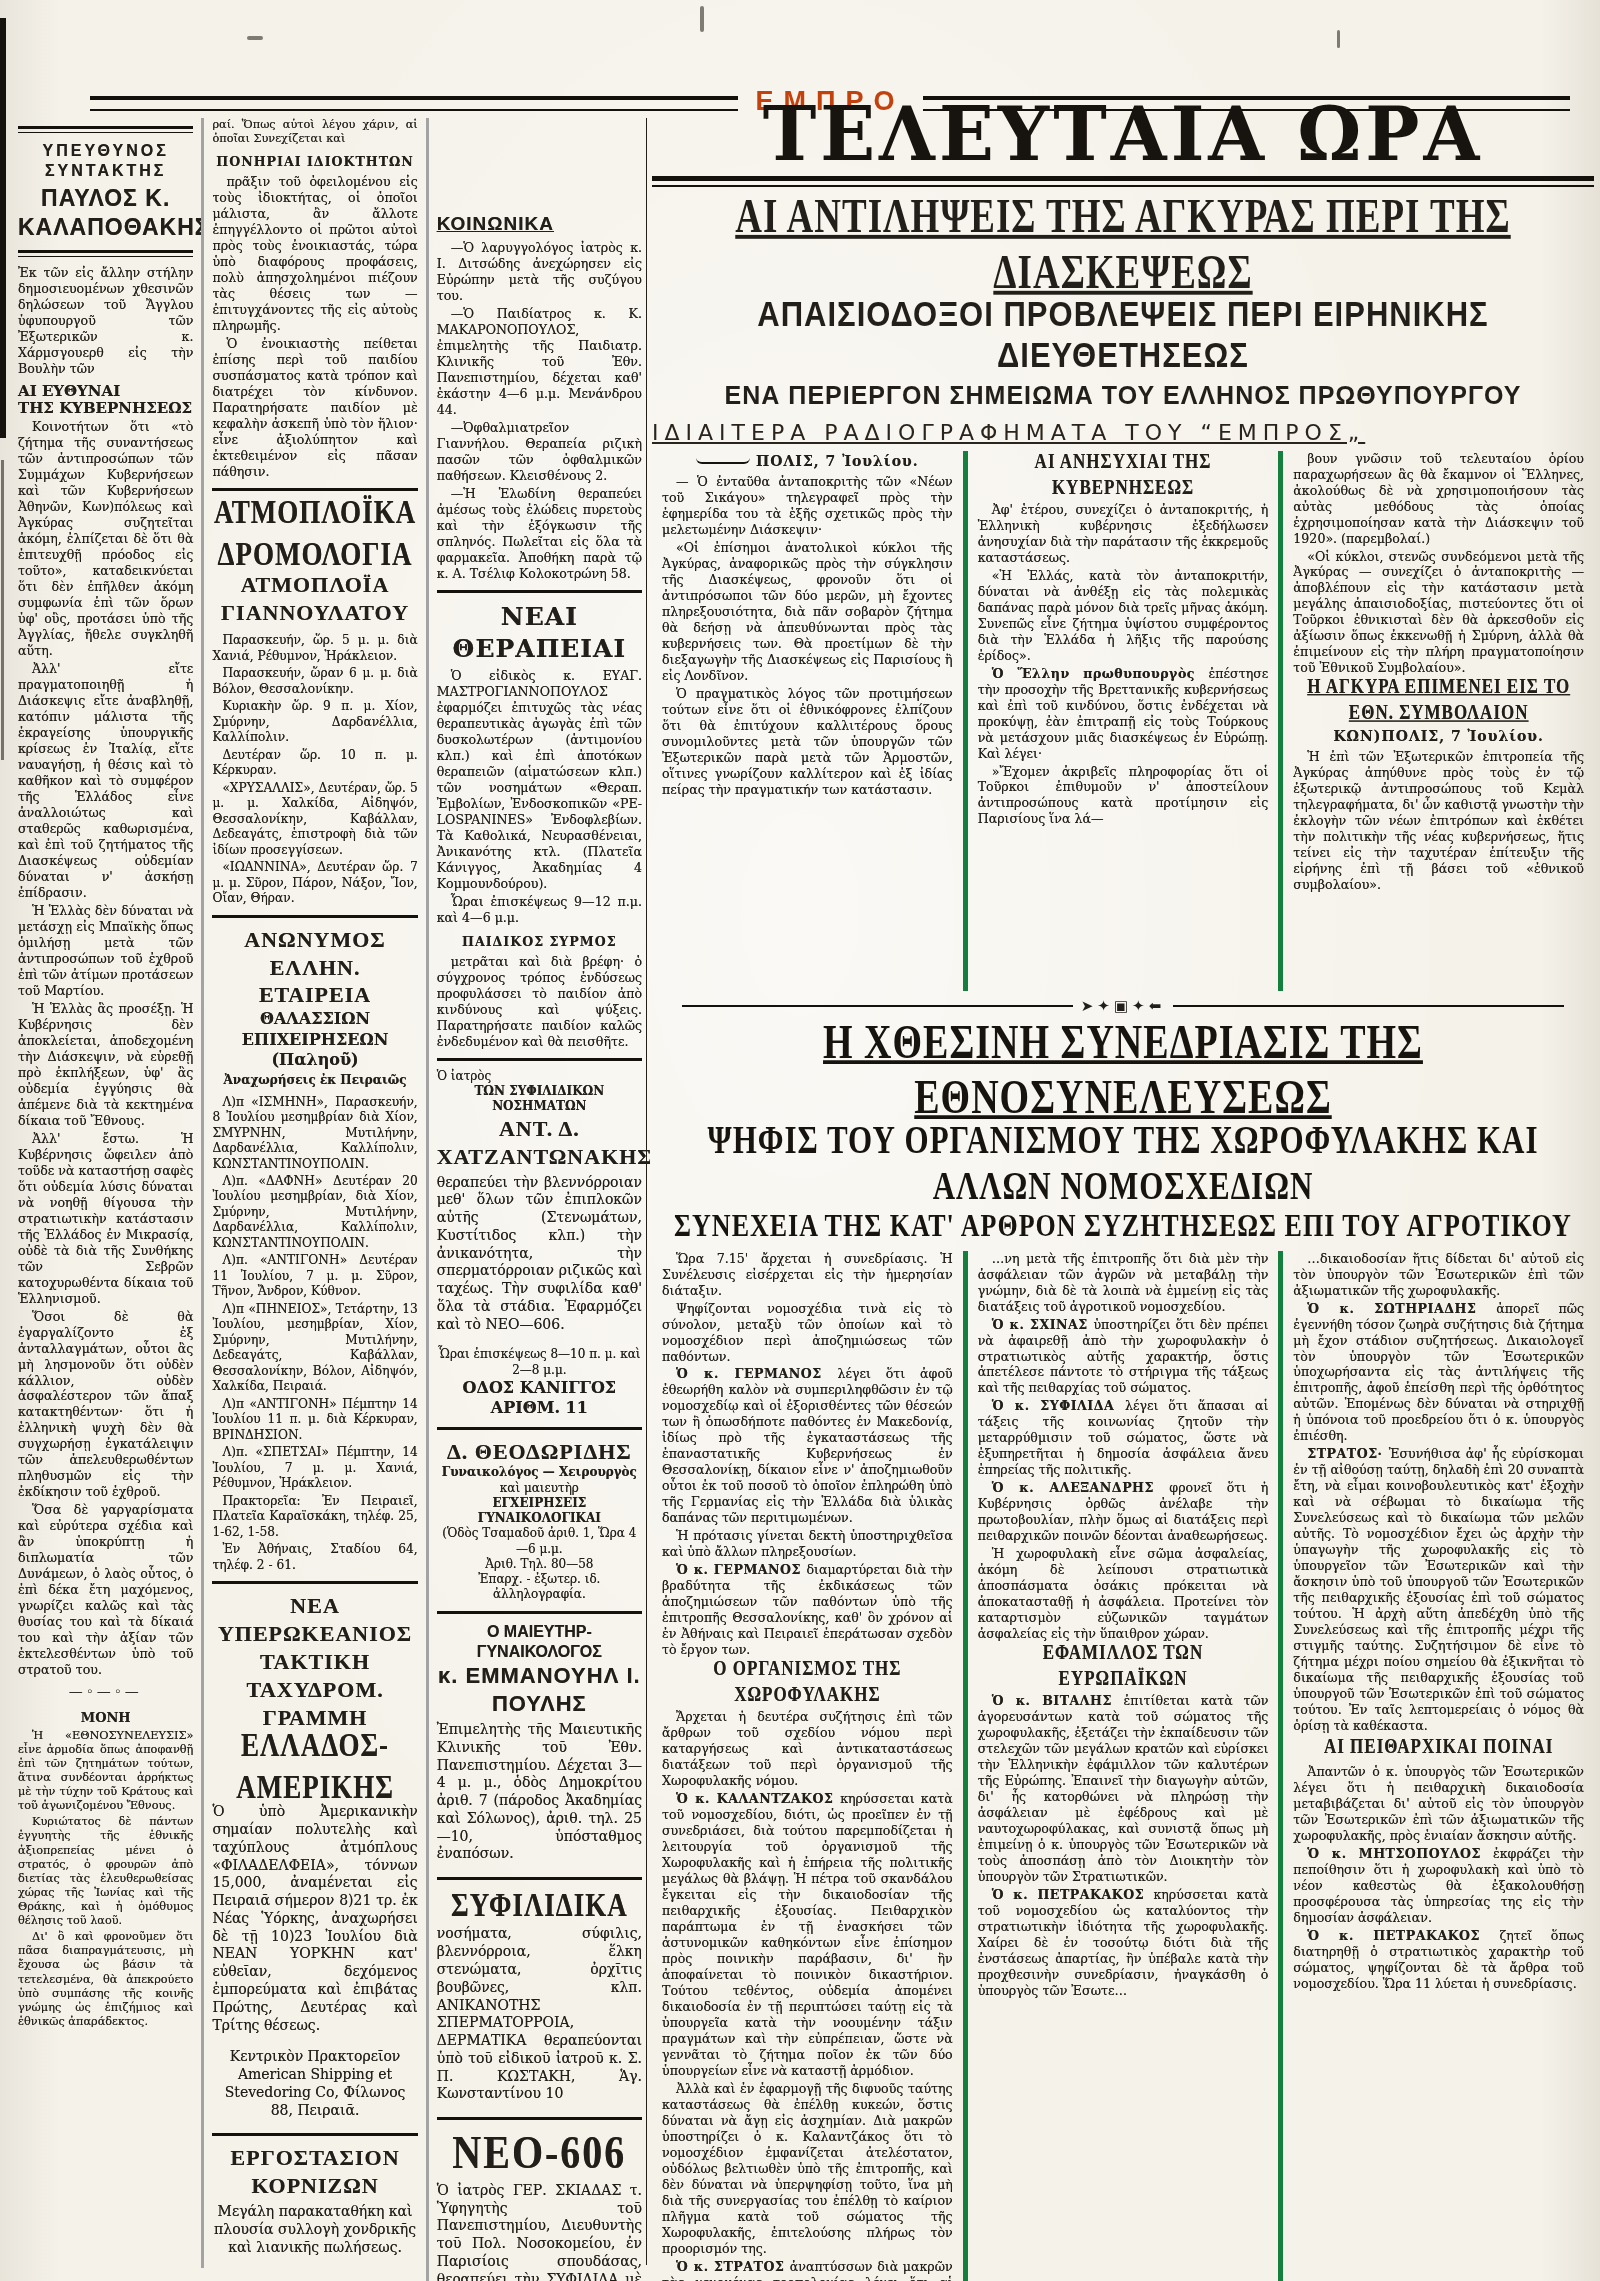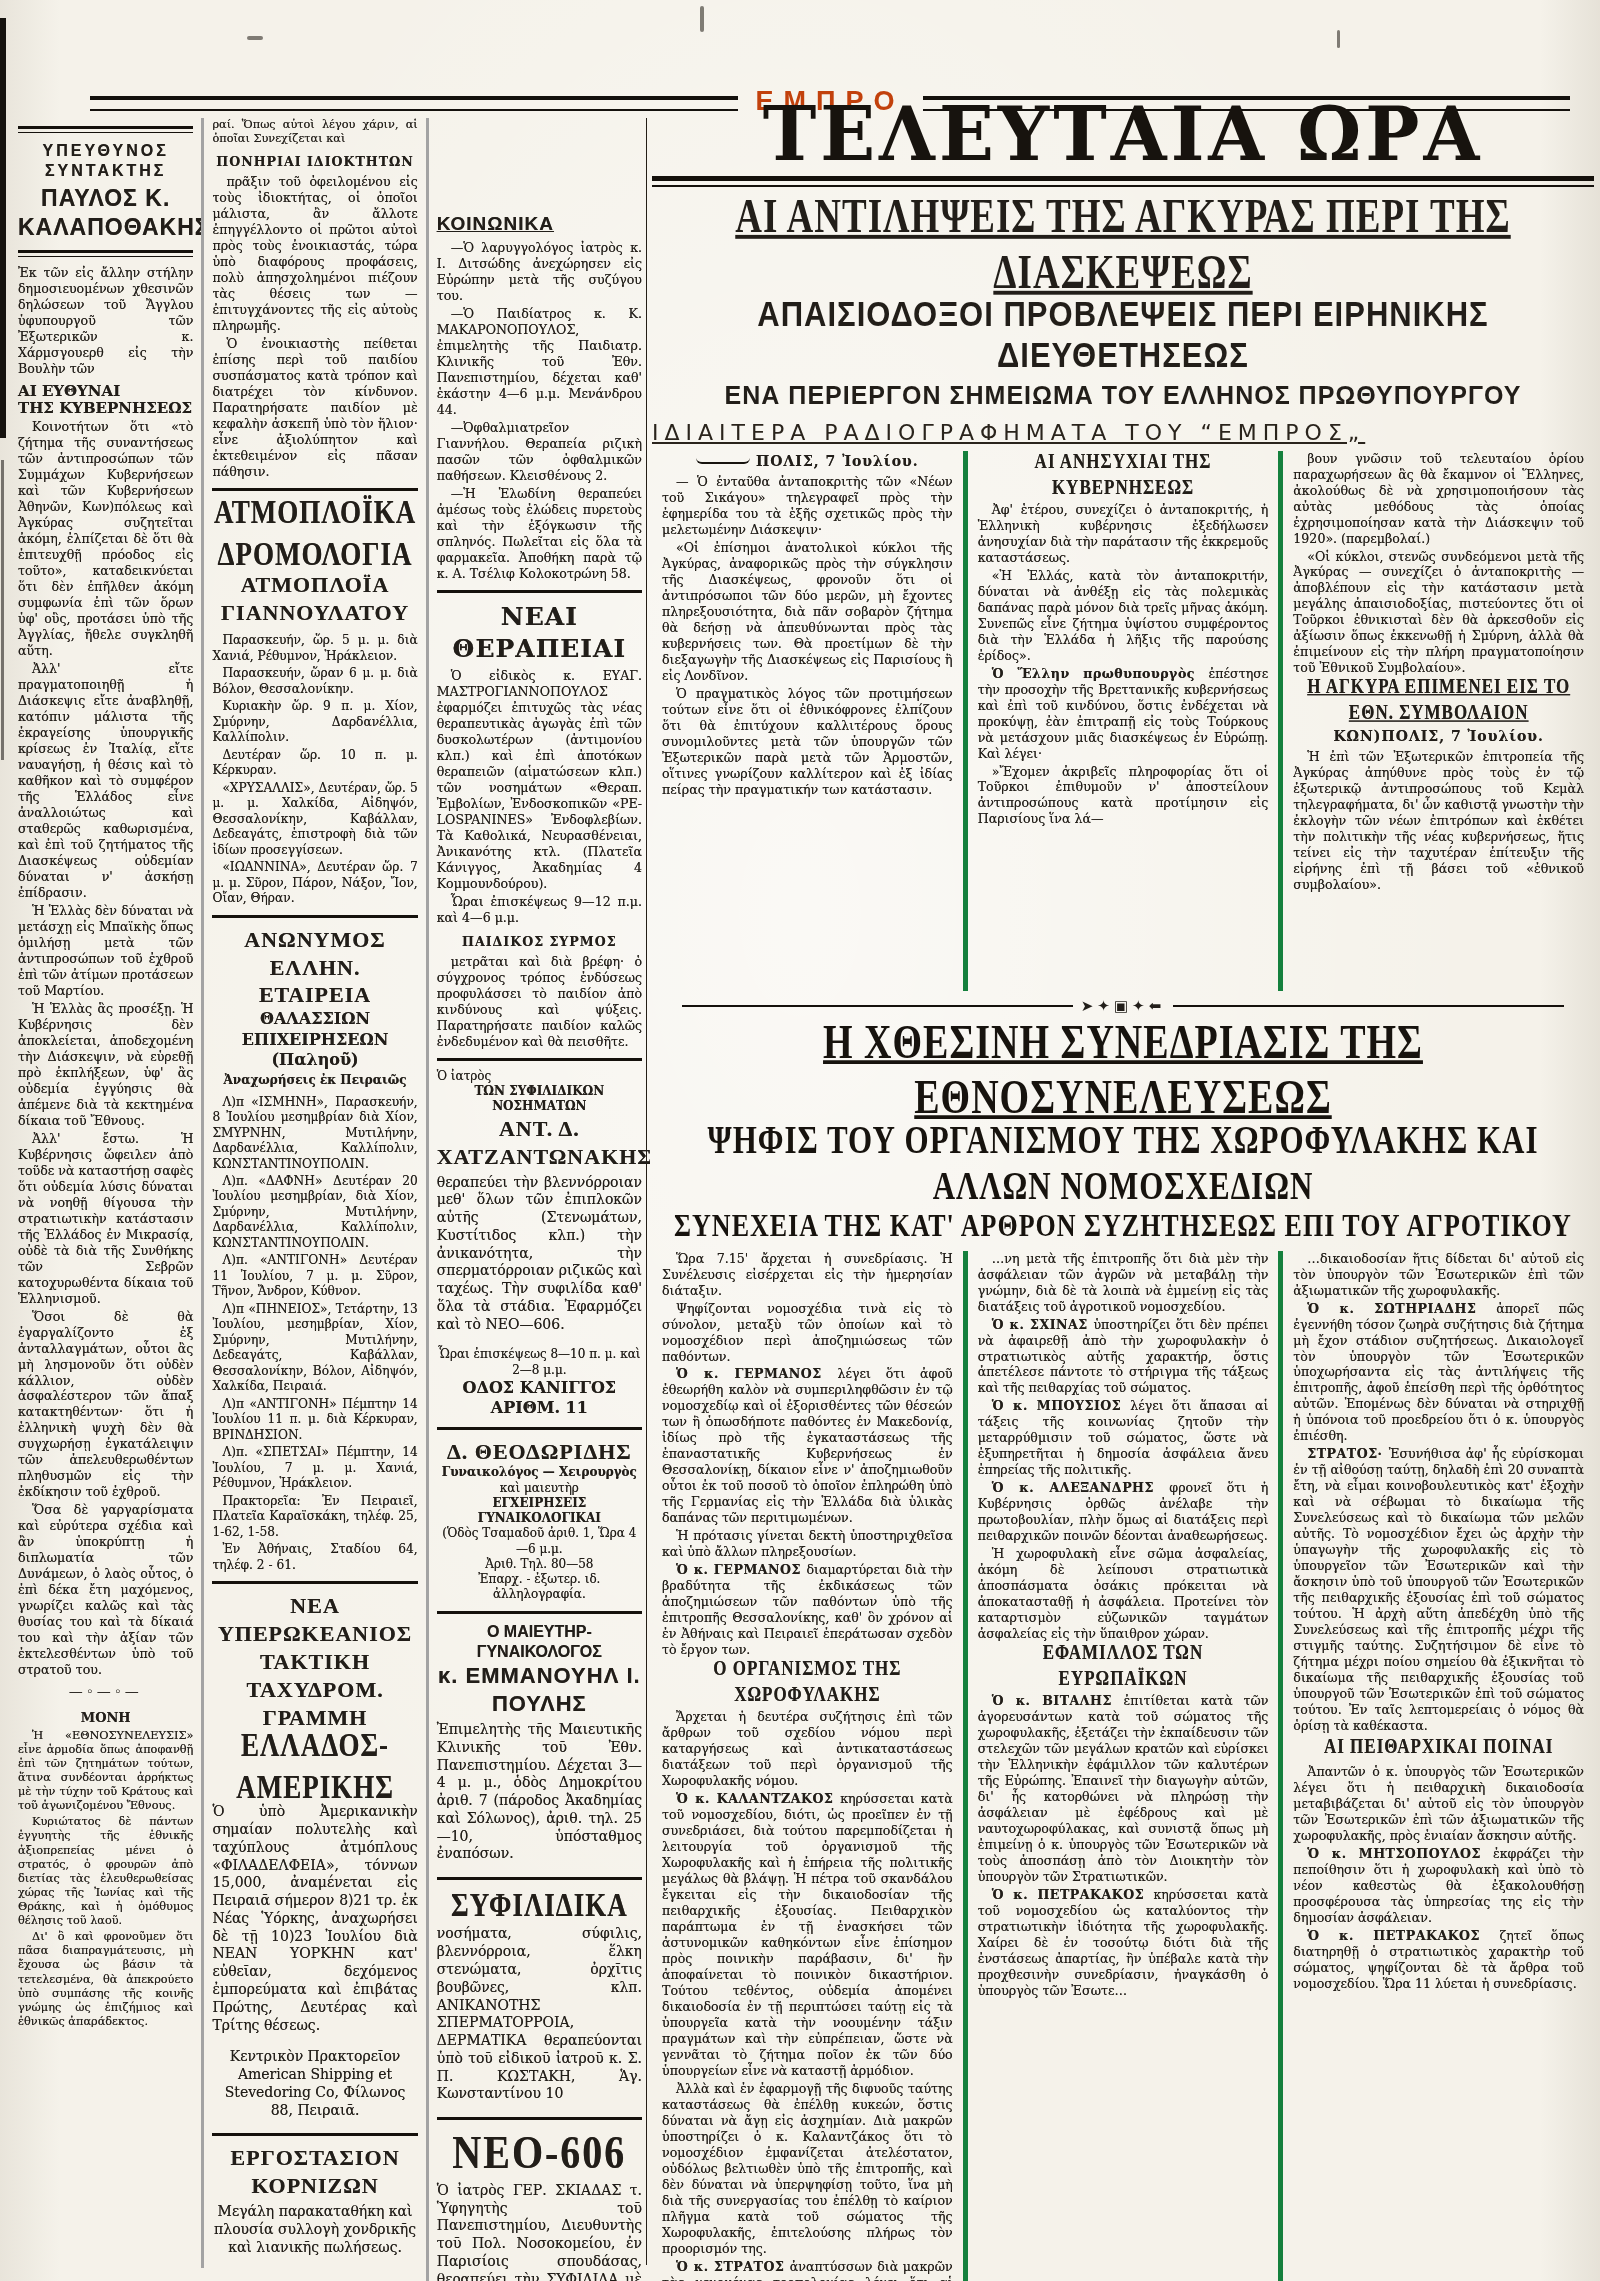--- a/index.html
+++ b/index.html
@@ -324,21 +324,21 @@
             <p class="para"><b>Ὁ κ. ΚΑΛΑΝΤΖΑΚΟΣ </b><span>κηρύσσεται κατὰ τοῦ νομοσχεδίου, διότι, ὡς προεῖπεν ἐν τῇ συνεδριάσει, διὰ τούτου παρεμποδίζεται ἡ λειτουργία τοῦ ὀργανισμοῦ τῆς Χωροφυλακῆς καὶ ἡ ἐπήρεια τῆς πολιτικῆς μεγάλως θὰ βλάψῃ. Ἡ πέτρα τοῦ σκανδάλου ἔγκειται εἰς τὴν δικαιοδοσίαν τῆς πειθαρχικῆς ἐξουσίας. Πειθαρχικὸν παράπτωμα ἐν τῇ ἐνασκήσει τῶν ἀστυνομικῶν καθηκόντων εἶνε ἐπίσημον πρὸς ποινικὴν παράβασιν, δι' ἣν ἀποφαίνεται τὸ ποινικὸν δικαστήριον. Τούτου τεθέντος, οὐδεμία ἀπομένει δικαιοδοσία ἐν τῇ περιπτώσει ταύτῃ εἰς τὰ ὑπουργεῖα κατὰ τὴν νοουμένην τάξιν πραγμάτων καὶ τὴν εὐπρέπειαν, ὥστε νὰ γεννᾶται τὸ ζήτημα ποῖον ἐκ τῶν δύο ὑπουργείων εἶνε νὰ καταστῇ ἁρμόδιον.</span></p>
             <p class="para"><b></b><span>Ἀλλὰ καὶ ἐν ἐφαρμογῇ τῆς διφυοῦς ταύτης καταστάσεως θὰ ἐπέλθῃ κυκεών, ὅστις δύναται νὰ ἄγῃ εἰς ἀσχημίαν. Διὰ μακρῶν ὑποστηρίζει ὁ κ. Καλαντζάκος ὅτι τὸ νομοσχέδιον ἐμφανίζεται ἀτελέστατον, οὐδόλως βελτιωθὲν ὑπὸ τῆς ἐπιτροπῆς, καὶ δὲν δύναται νὰ ὑπερψηφίσῃ τοῦτο, ἵνα μὴ διὰ τῆς συνεργασίας του ἐπέλθῃ τὸ καίριον πλῆγμα κατὰ τοῦ σώματος τῆς Χωροφυλακῆς, ἐπιτελούσης πλήρως τὸν προορισμόν της.</span></p>
             <p class="para"><b>Ὁ κ. ΣΤΡΑΤΟΣ </b><span>ἀναπτύσσων διὰ μακρῶν τὰς γενομένας τροπολογίας λέγει ὅτι αἱ προαγωγαὶ παραμένουσιν εἰς τὸν ὑπουργὸν τῶν Στρατιωτικῶν καὶ ὅτι ἀναγνωρίζεται, πρὸς ἄρσιν πάσης ἀμφιβολίας, ἡ ὑπαγωγὴ τῆς Χωροφυλακῆς εἰς τὰς διατάξεις τῶν νόμων περὶ στρατιωτικῶν προβιβασμῶν, καταστάσεως τῶν ἀξιωματικῶν, περὶ συντάξεων καὶ περὶ μετοχικοῦ ταμείου τοῦ κατὰ ξηρὰν στρατοῦ καὶ περὶ ἐξόδων ἀξιωματικῶν. Ἐτέθησαν δὲ αἱ διατάξεις αὗται ὅπως μὴ χωρήσῃ οὐδεμία ἀμφιβολία.</span></p>
           </div>
       </div>
       <div class="bcol">
         <div>
 
         <p class="para"><b></b><span>…νη μετὰ τῆς ἐπιτροπῆς ὅτι διὰ μὲν τὴν ἀσφάλειαν τῶν ἀγρῶν νὰ μεταβάλῃ τὴν γνώμην, διὰ δὲ τὰ λοιπὰ νὰ ἐμμείνῃ εἰς τὰς διατάξεις τοῦ ἀγροτικοῦ νομοσχεδίου.</span></p>
             <p class="para"><b>Ὁ κ. ΣΧΙΝΑΣ </b><span>ὑποστηρίζει ὅτι δὲν πρέπει νὰ ἀφαιρεθῇ ἀπὸ τὴν χωροφυλακὴν ὁ στρατιωτικὸς αὐτῆς χαρακτήρ, ὅστις ἀπετέλεσε πάντοτε τὸ στήριγμα τῆς τάξεως καὶ τῆς πειθαρχίας τοῦ σώματος.</span></p>
-            <p class="para"><b>Ὁ κ. ΜΠΟΥΣΙΟΣ </b><span>λέγει ὅτι ἅπασαι αἱ τάξεις τῆς κοινωνίας ζητοῦν τὴν μεταρρύθμισιν τοῦ σώματος, ὥστε νὰ ἐξυπηρετῆται ἡ δημοσία ἀσφάλεια ἄνευ ἐπηρείας τῆς πολιτικῆς.</span></p>
+            <p class="para"><b>Ὁ κ. ΣΥΦΙΛΙΔΑ </b><span>λέγει ὅτι ἅπασαι αἱ τάξεις τῆς κοινωνίας ζητοῦν τὴν μεταρρύθμισιν τοῦ σώματος, ὥστε νὰ ἐξυπηρετῆται ἡ δημοσία ἀσφάλεια ἄνευ ἐπηρείας τῆς πολιτικῆς.</span></p>
             <p class="para"><b>Ὁ κ. ΑΛΕΞΑΝΔΡΗΣ </b><span>φρονεῖ ὅτι ἡ Κυβέρνησις ὀρθῶς ἀνέλαβε τὴν πρωτοβουλίαν, πλὴν ὅμως αἱ διατάξεις περὶ πειθαρχικῶν ποινῶν δέονται ἀναθεωρήσεως.</span></p>
             <p class="para"><b></b><span>Ἡ χωροφυλακὴ εἶνε σῶμα ἀσφαλείας, ἀκόμη δὲ λείπουσι στρατιωτικὰ ἀποσπάσματα ὁσάκις πρόκειται νὰ ἀποκατασταθῇ ἡ ἀσφάλεια. Προτείνει τὸν καταρτισμὸν εὐζωνικῶν ταγμάτων ἀσφαλείας εἰς τὴν ὕπαιθρον χώραν.</span></p>
           </div>
         <div class="subcolhead">ΕΦΑΜΙΛΛΟΣ ΤΩΝ ΕΥΡΩΠΑΪΚΩΝ</div>
         <div>
 
         <p class="para"><b>Ὁ κ. ΒΙΤΑΛΗΣ </b><span>ἐπιτίθεται κατὰ τῶν ἀγορευσάντων κατὰ τοῦ σώματος τῆς χωροφυλακῆς, ἐξετάζει τὴν ἐκπαίδευσιν τῶν στελεχῶν τῶν μεγάλων κρατῶν καὶ εὑρίσκει τὴν Ἑλληνικὴν ἐφάμιλλον τῶν καλυτέρων τῆς Εὐρώπης. Ἐπαινεῖ τὴν διαγωγὴν αὐτῶν, δι' ἧς κατορθώνει νὰ πληρώσῃ τὴν ἀσφάλειαν μὲ ἐφέδρους καὶ μὲ ναυτοχωροφύλακας, καὶ συνιστᾷ ὅπως μὴ ἐπιμείνῃ ὁ κ. ὑπουργὸς τῶν Ἐσωτερικῶν νὰ τοὺς ἀποσπάσῃ ἀπὸ τὸν Διοικητὴν τὸν ὑπουργὸν τῶν Στρατιωτικῶν.</span></p>
             <p class="para"><b>Ὁ κ. ΠΕΤΡΑΚΑΚΟΣ </b><span>κηρύσσεται κατὰ τοῦ νομοσχεδίου ὡς καταλύοντος τὴν στρατιωτικὴν ἰδιότητα τῆς χωροφυλακῆς. Χαίρει δὲ ἐν τοσούτῳ διότι διὰ τῆς ἐνστάσεως ἀπαρτίας, ἣν ὑπέβαλε κατὰ τὴν προχθεσινὴν συνεδρίασιν, ἠναγκάσθη ὁ ὑπουργὸς τῶν Ἐσωτε…</span></p>
           </div>
       </div>

